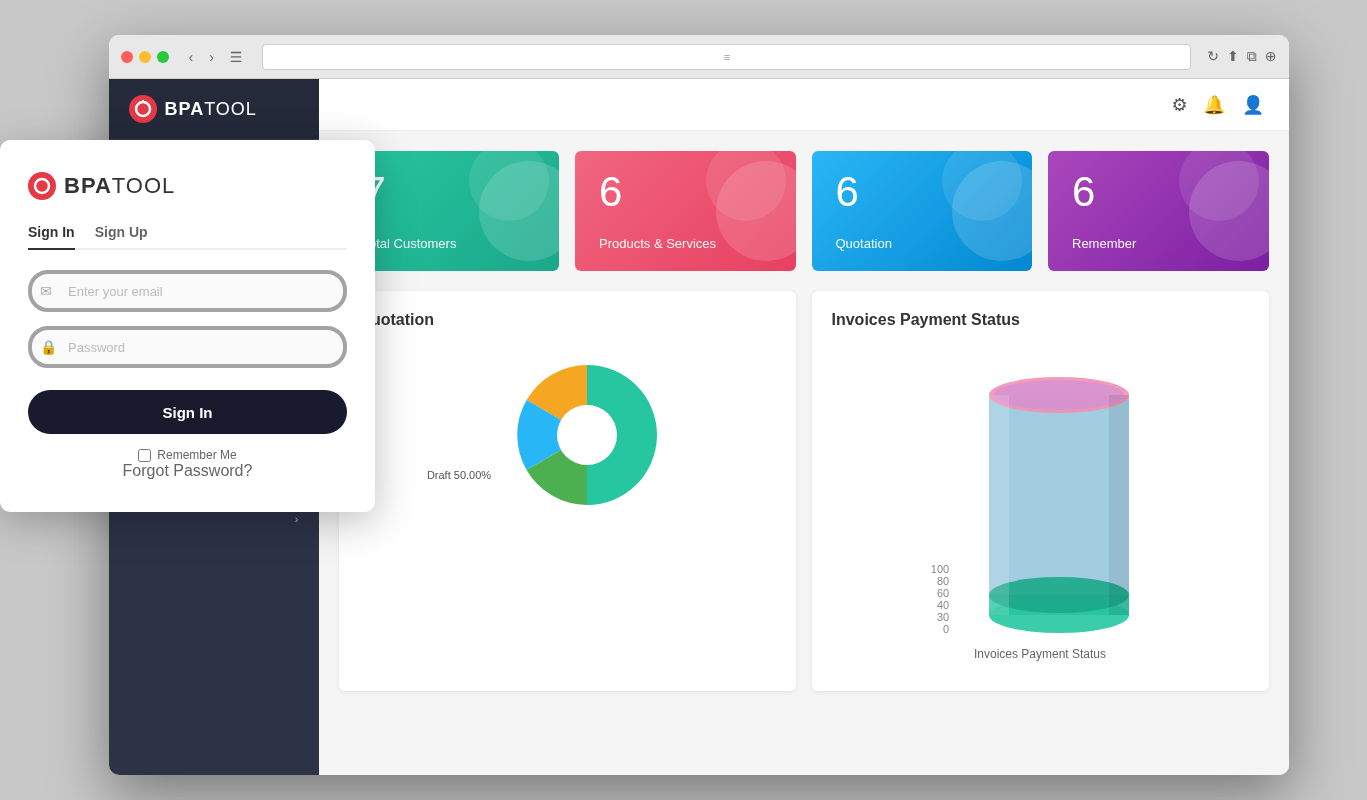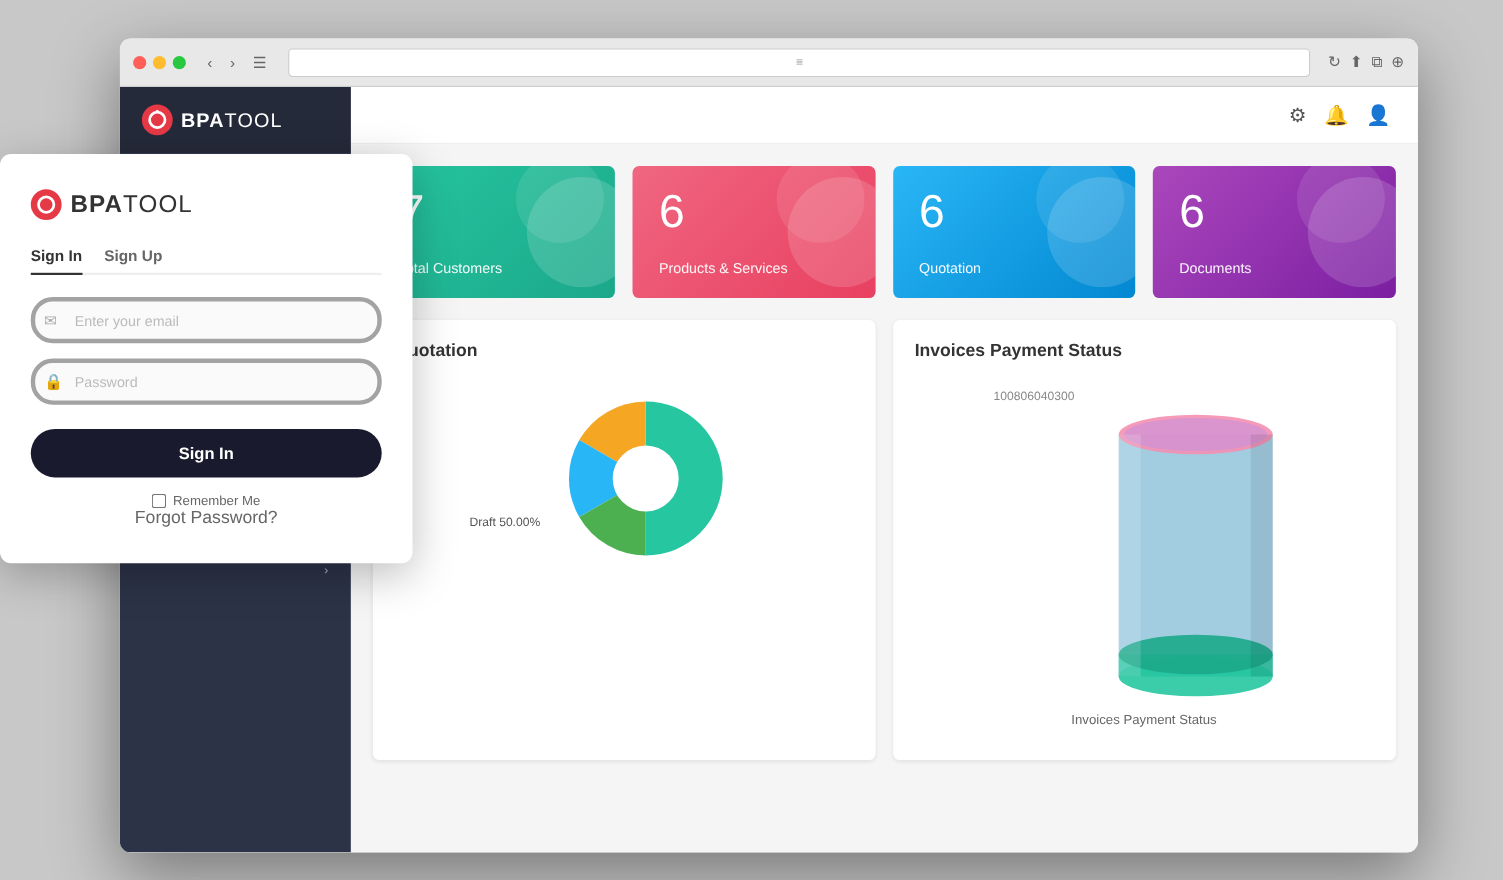--- a/index.html
+++ b/index.html
@@ -331,22 +331,22 @@
     }
 
     .cylinder-area {
       display: flex;
       gap: 20px;
       align-items: flex-end;
     }
 
     .y-axis {
       display: flex;
-      flex-direction: row;
-      justify-content: center;
+      flex-direction: column;
+      justify-content: flex-end;
       height: 280px;
       text-align: right;
       font-size: 11px;
       color: #888;
     }
 
     .cylinder-chart-title {
       font-size: 12px;
       color: #666;
       margin-top: 12px;
@@ -585,21 +585,21 @@
         <div class="stat-card card-coral">
           <div class="stat-number">6</div>
           <div class="stat-label">Products &amp; Services</div>
         </div>
         <div class="stat-card card-blue">
           <div class="stat-number">6</div>
           <div class="stat-label">Quotation</div>
         </div>
         <div class="stat-card card-purple">
           <div class="stat-number">6</div>
-          <div class="stat-label">Documents</div>
+          <div class="stat-label">Remember</div>
         </div>
       </div>
 
       <div class="charts-area">
 
         <div class="chart-card">
           <div class="chart-title">Quotation</div>
           <div class="pie-container">
             <div class="pie-full-area">
               <div style="display:flex;flex-direction:column;gap:4px;text-align:right;font-size:11px;color:#555;">

